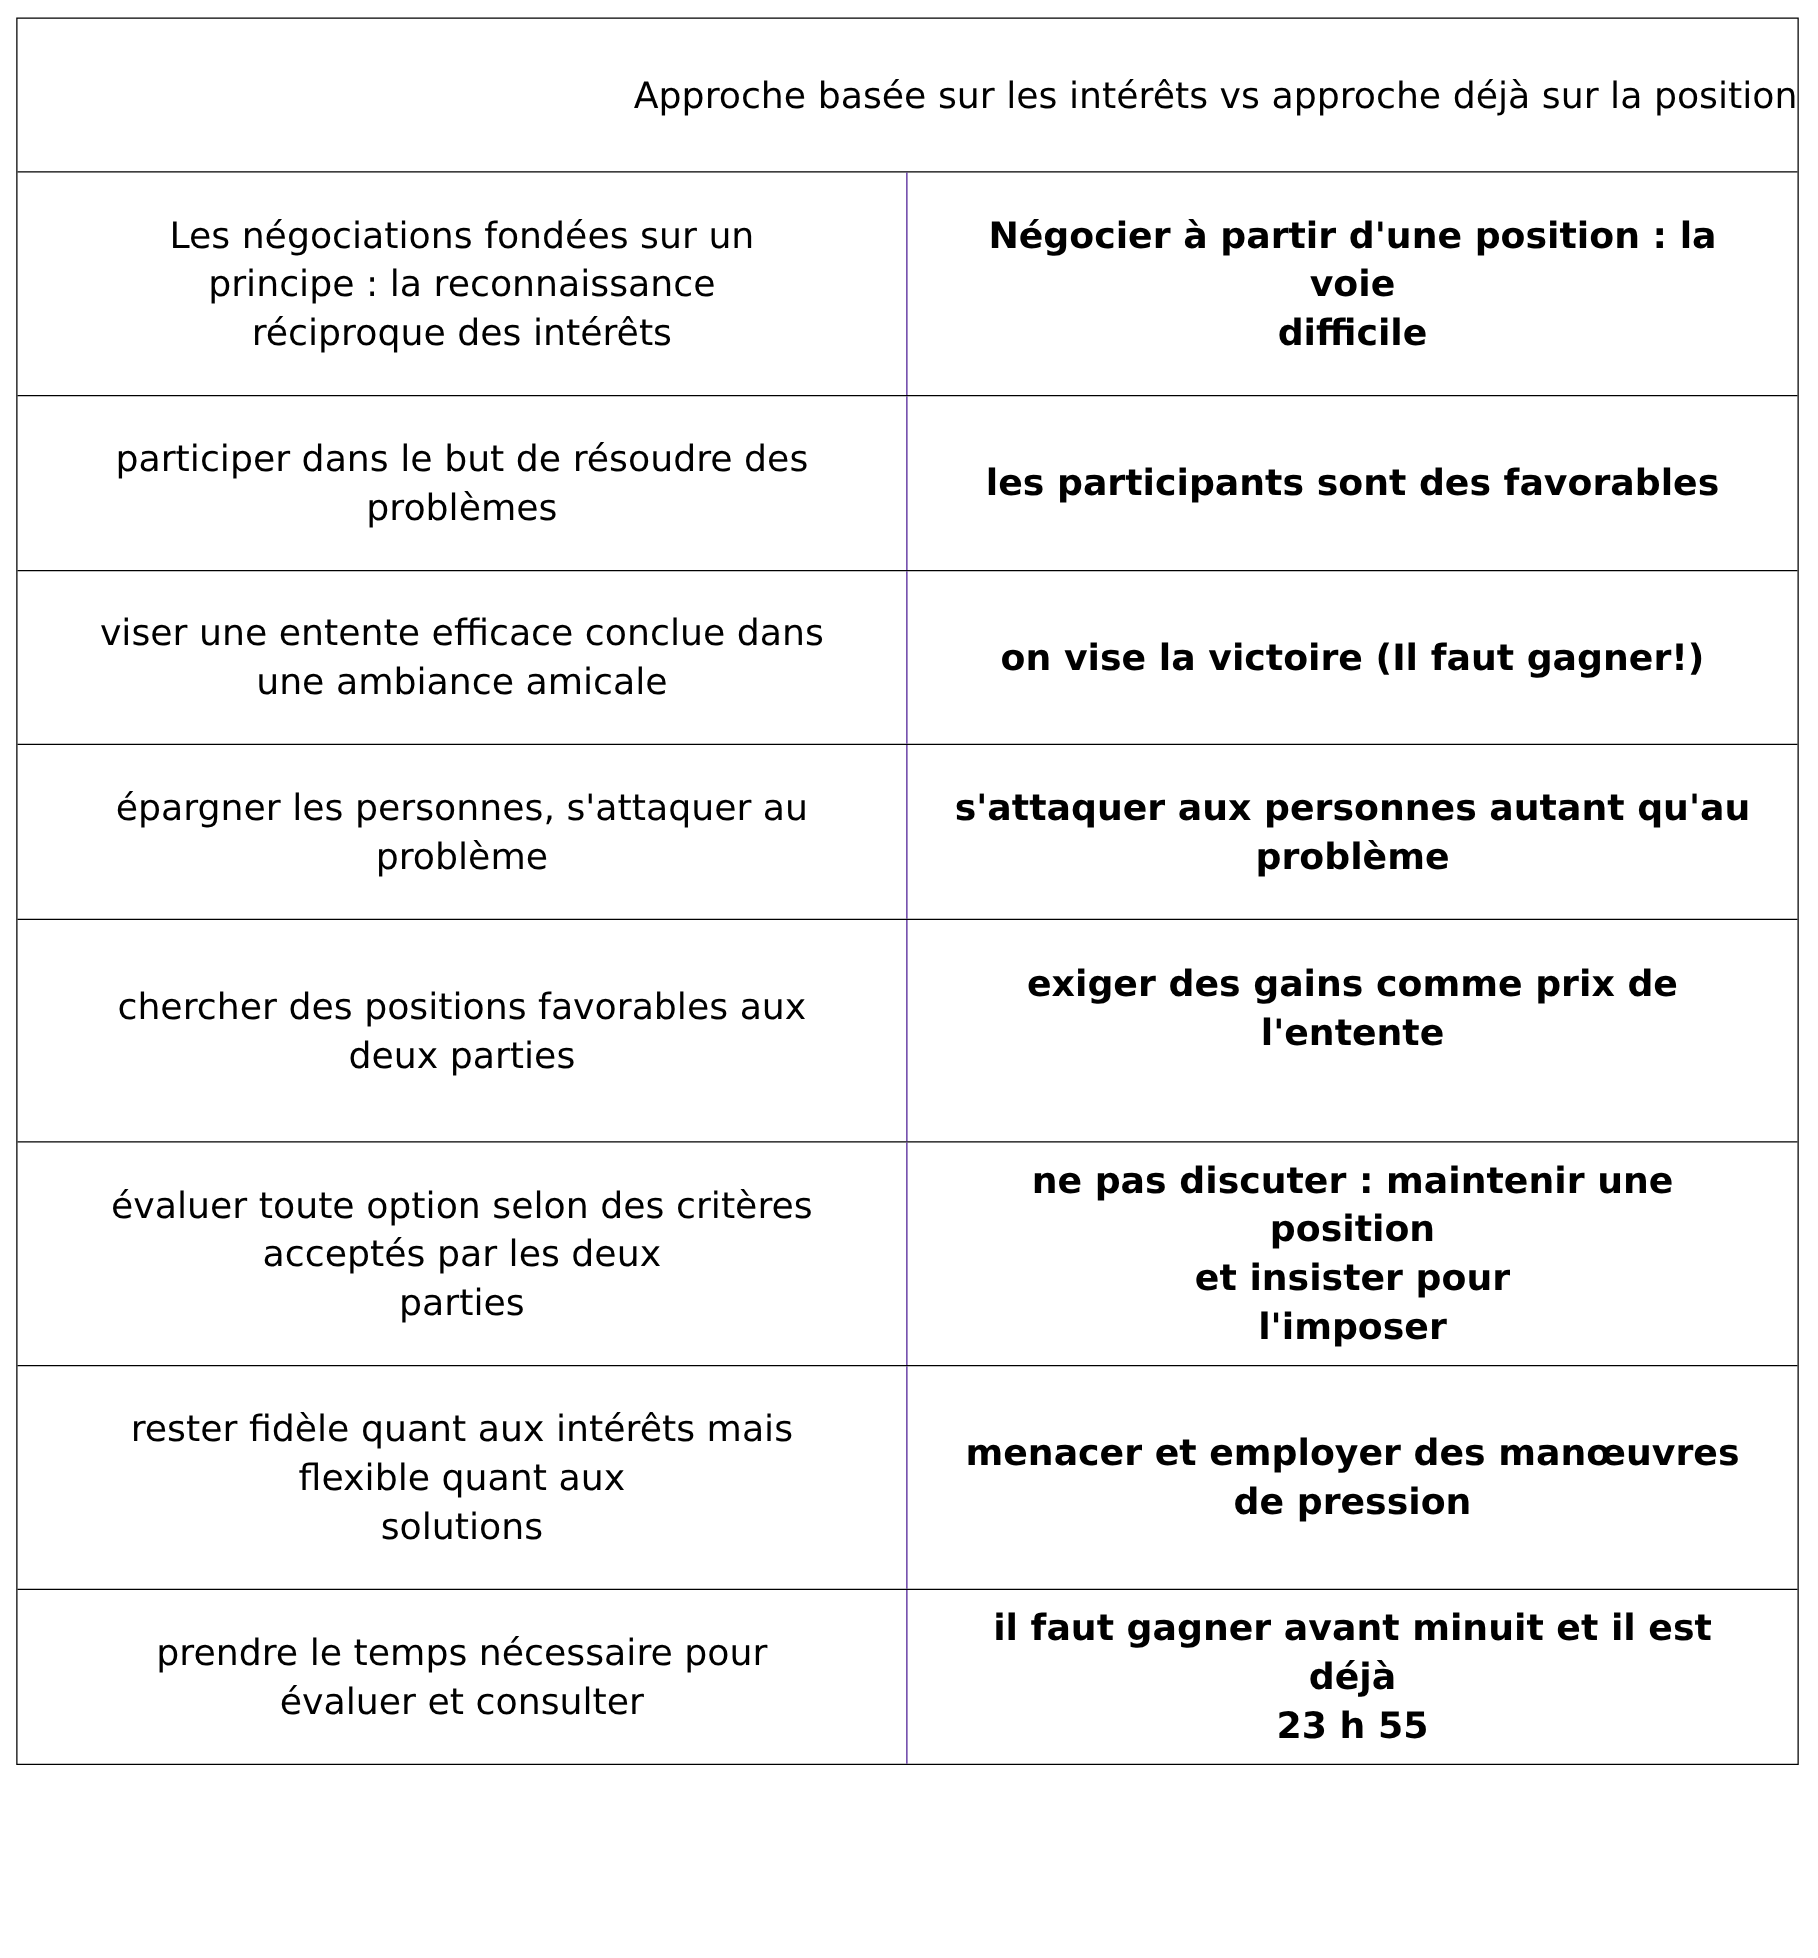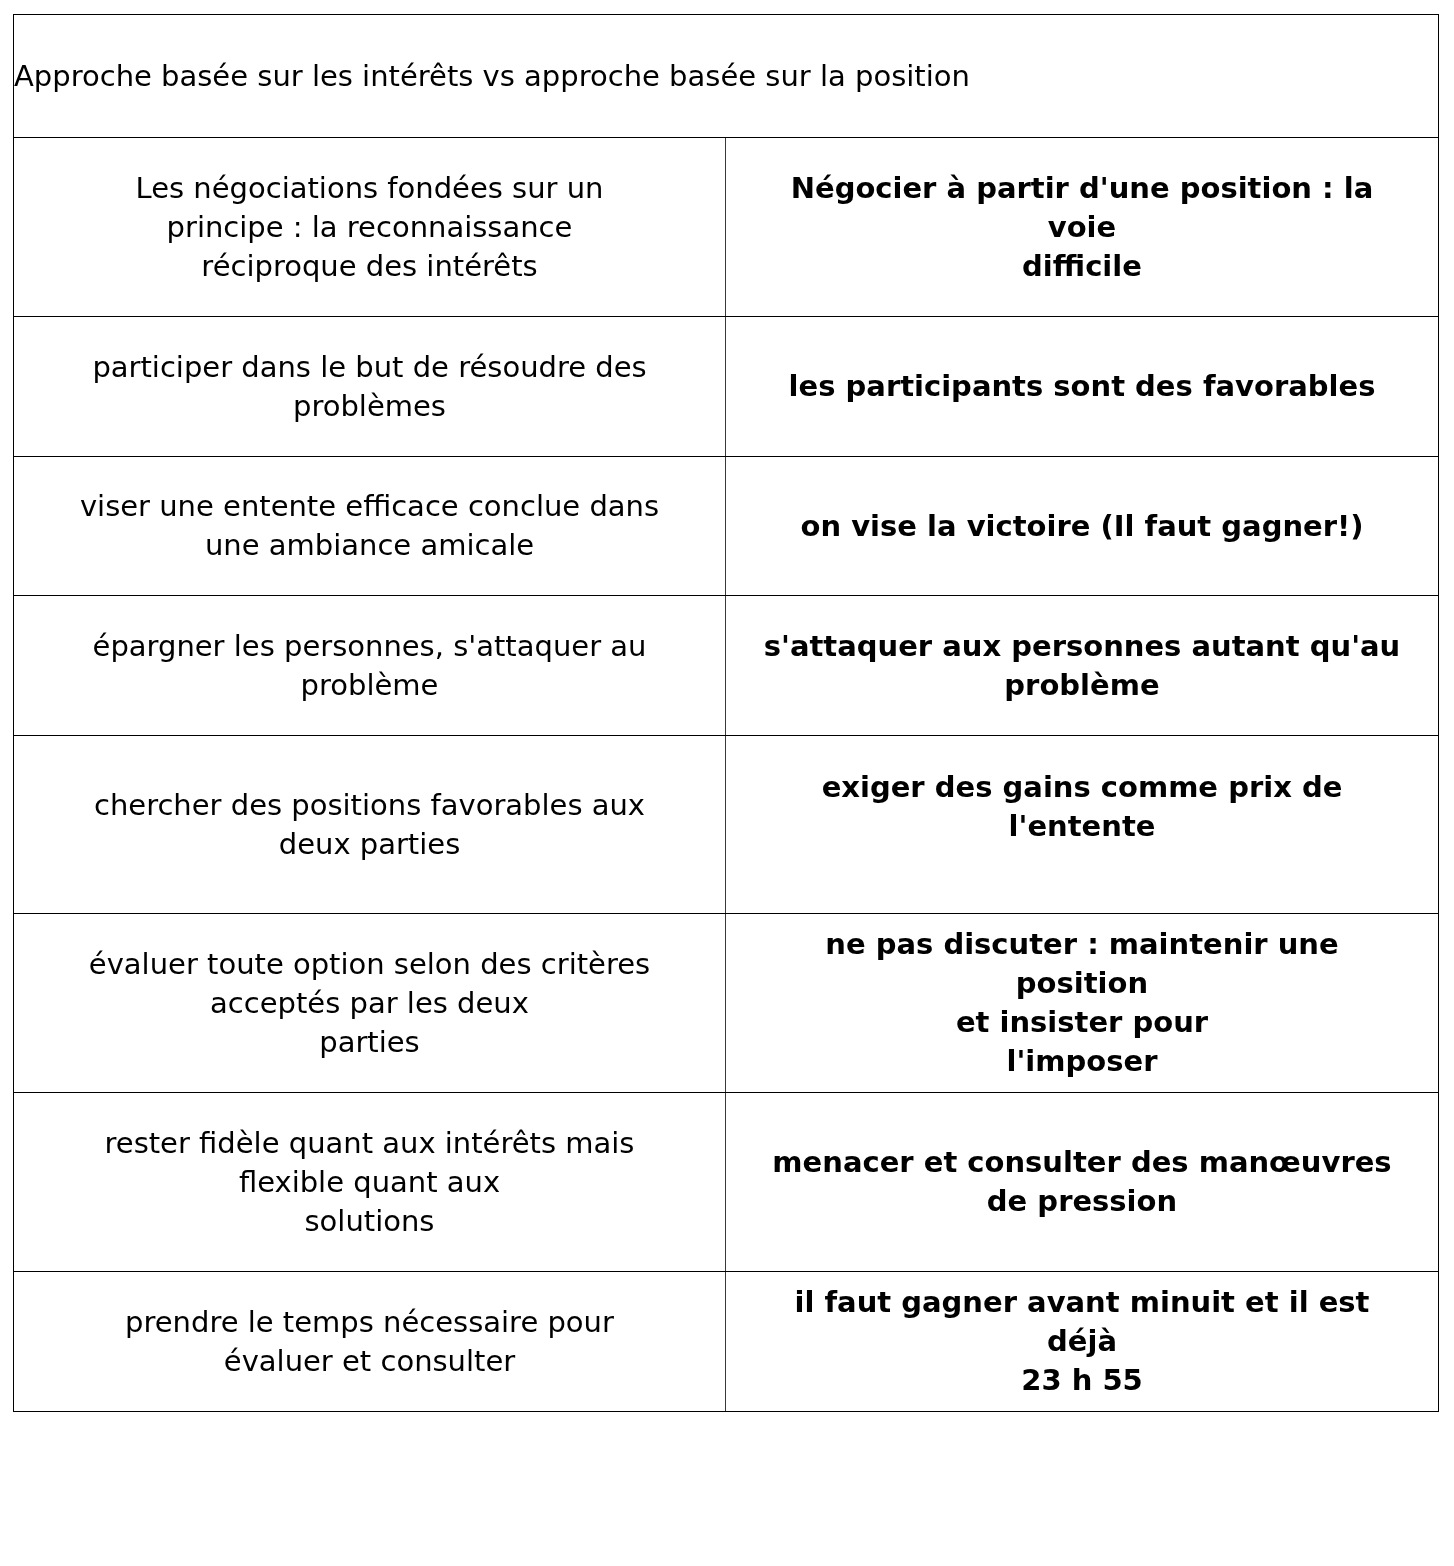--- a/index.html
+++ b/index.html
@@ -3,21 +3,21 @@
 <meta charset="utf-8">
 <style>
   html, body { margin: 0; padding: 0; background: #ffffff; }
   body { width: 1454px; height: 1566px; position: relative; font-family: "DejaVu Sans", sans-serif; color: #000; }
   .tbl {
     position: absolute; left: 13px; top: 14px; width: 1426px;
     border: 1px solid #000; box-sizing: border-box;
   }
   .header-row {
     height: 123px; border-bottom: 1px solid #000; display: flex;
-    align-items: center; justify-content: flex-start; font-size: 29px;
+    align-items: center; justify-content: flex-end; font-size: 29px;
     box-sizing: border-box;
   }
   .header-row b { font-weight: normal; }
   .row { display: flex; border-bottom: 1px solid #000; box-sizing: border-box; }
   .row:last-child { border-bottom: none; }
   .cell {
     display: flex; align-items: center; justify-content: center; text-align: center;
     font-size: 29px; line-height: 39px; white-space: pre-line; box-sizing: border-box;
     padding: 0 30px;
   }
@@ -25,21 +25,21 @@
   .cell.right { width: 712px; font-weight: bold; }
 </style>
 </head>
 <body>
 
 <div class="tbl">
   <div class="header-row">
     <span style="white-space:pre">Approche </span>
       <b>basée sur les intérêts</b>
       <span style="white-space:pre"> vs approche </span>
-      <b>basée sur la position</b>
+      <b>déjà sur la position</b>
   </div>
 
   <div class="row" style="height:179px">
     <div class="cell left">Les négociations fondées sur un
 principe : la reconnaissance
 réciproque des intérêts</div>
     <div class="cell right">Négocier à partir d'une position : la voie
 difficile</div>
   </div>
   <div class="row" style="height:140px">
@@ -69,21 +69,21 @@
 acceptés par les deux
 parties</div>
     <div class="cell right">ne pas discuter : maintenir une position
 et insister pour
 l'imposer</div>
   </div>
   <div class="row" style="height:179px">
     <div class="cell left">rester fidèle quant aux intérêts mais
 flexible quant aux
 solutions</div>
-    <div class="cell right">menacer et consulter des manœuvres
+    <div class="cell right">menacer et employer des manœuvres
 de pression</div>
   </div>
   <div class="row" style="height:139px">
     <div class="cell left">prendre le temps nécessaire pour
 évaluer et consulter</div>
     <div class="cell right">il faut gagner avant minuit et il est déjà
 23 h 55</div>
   </div>
 </div>
 

